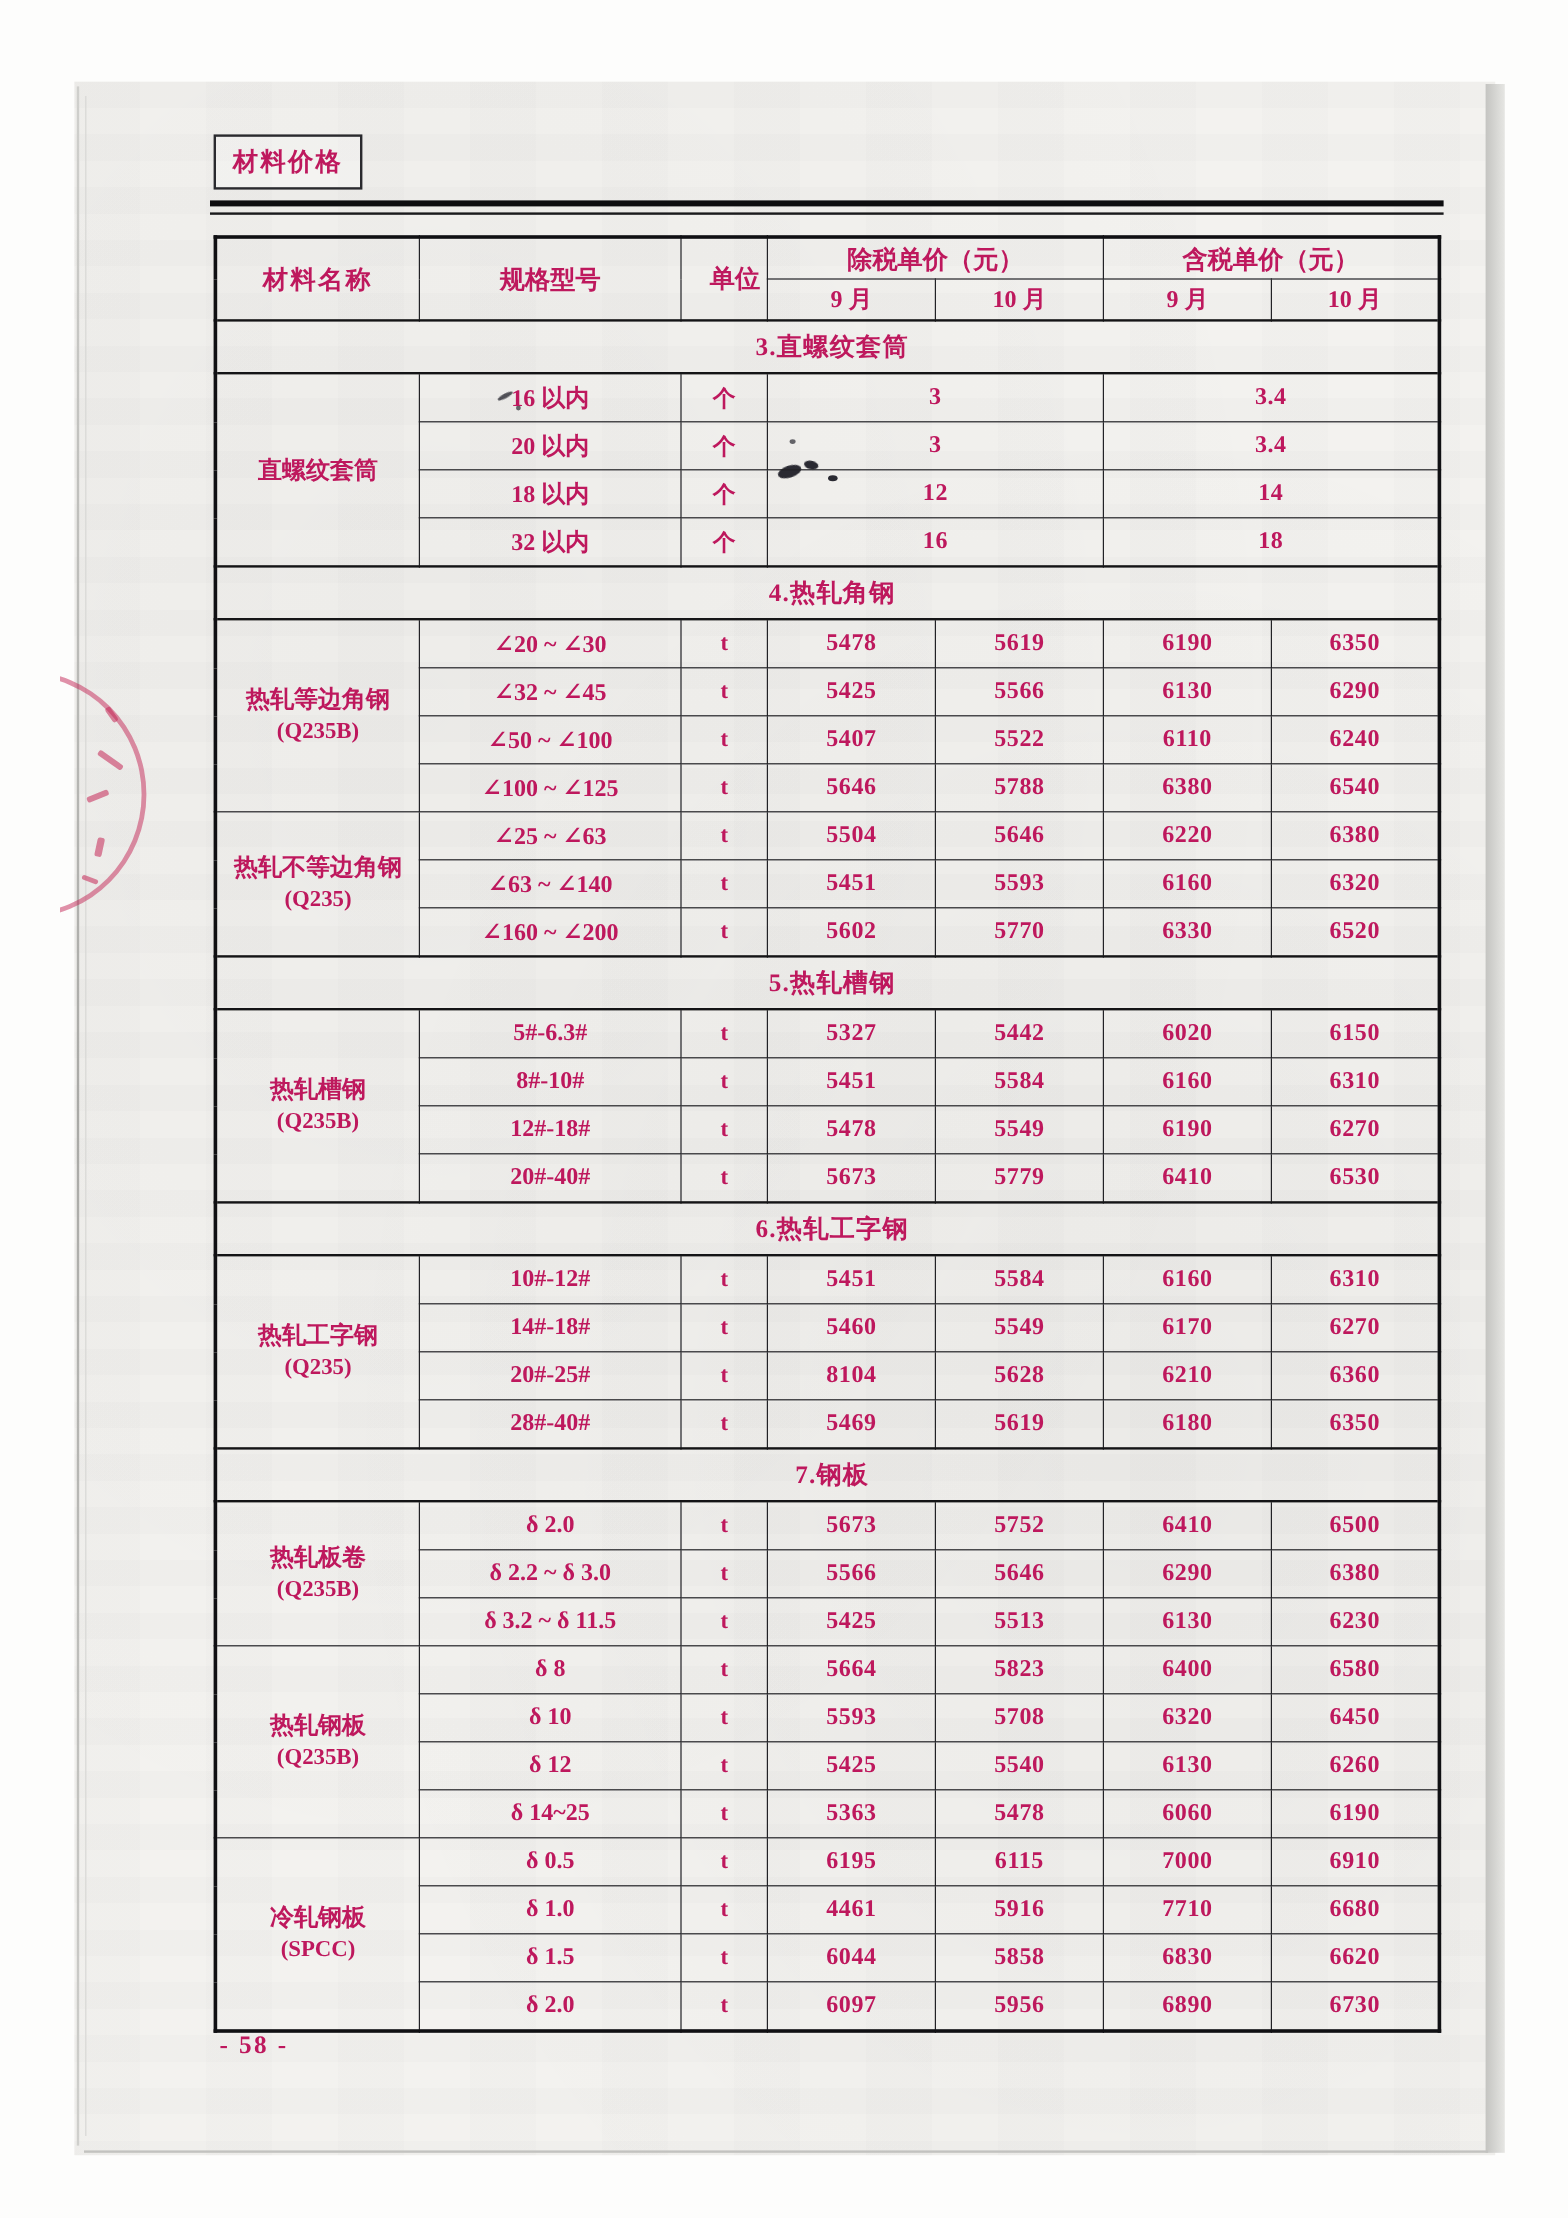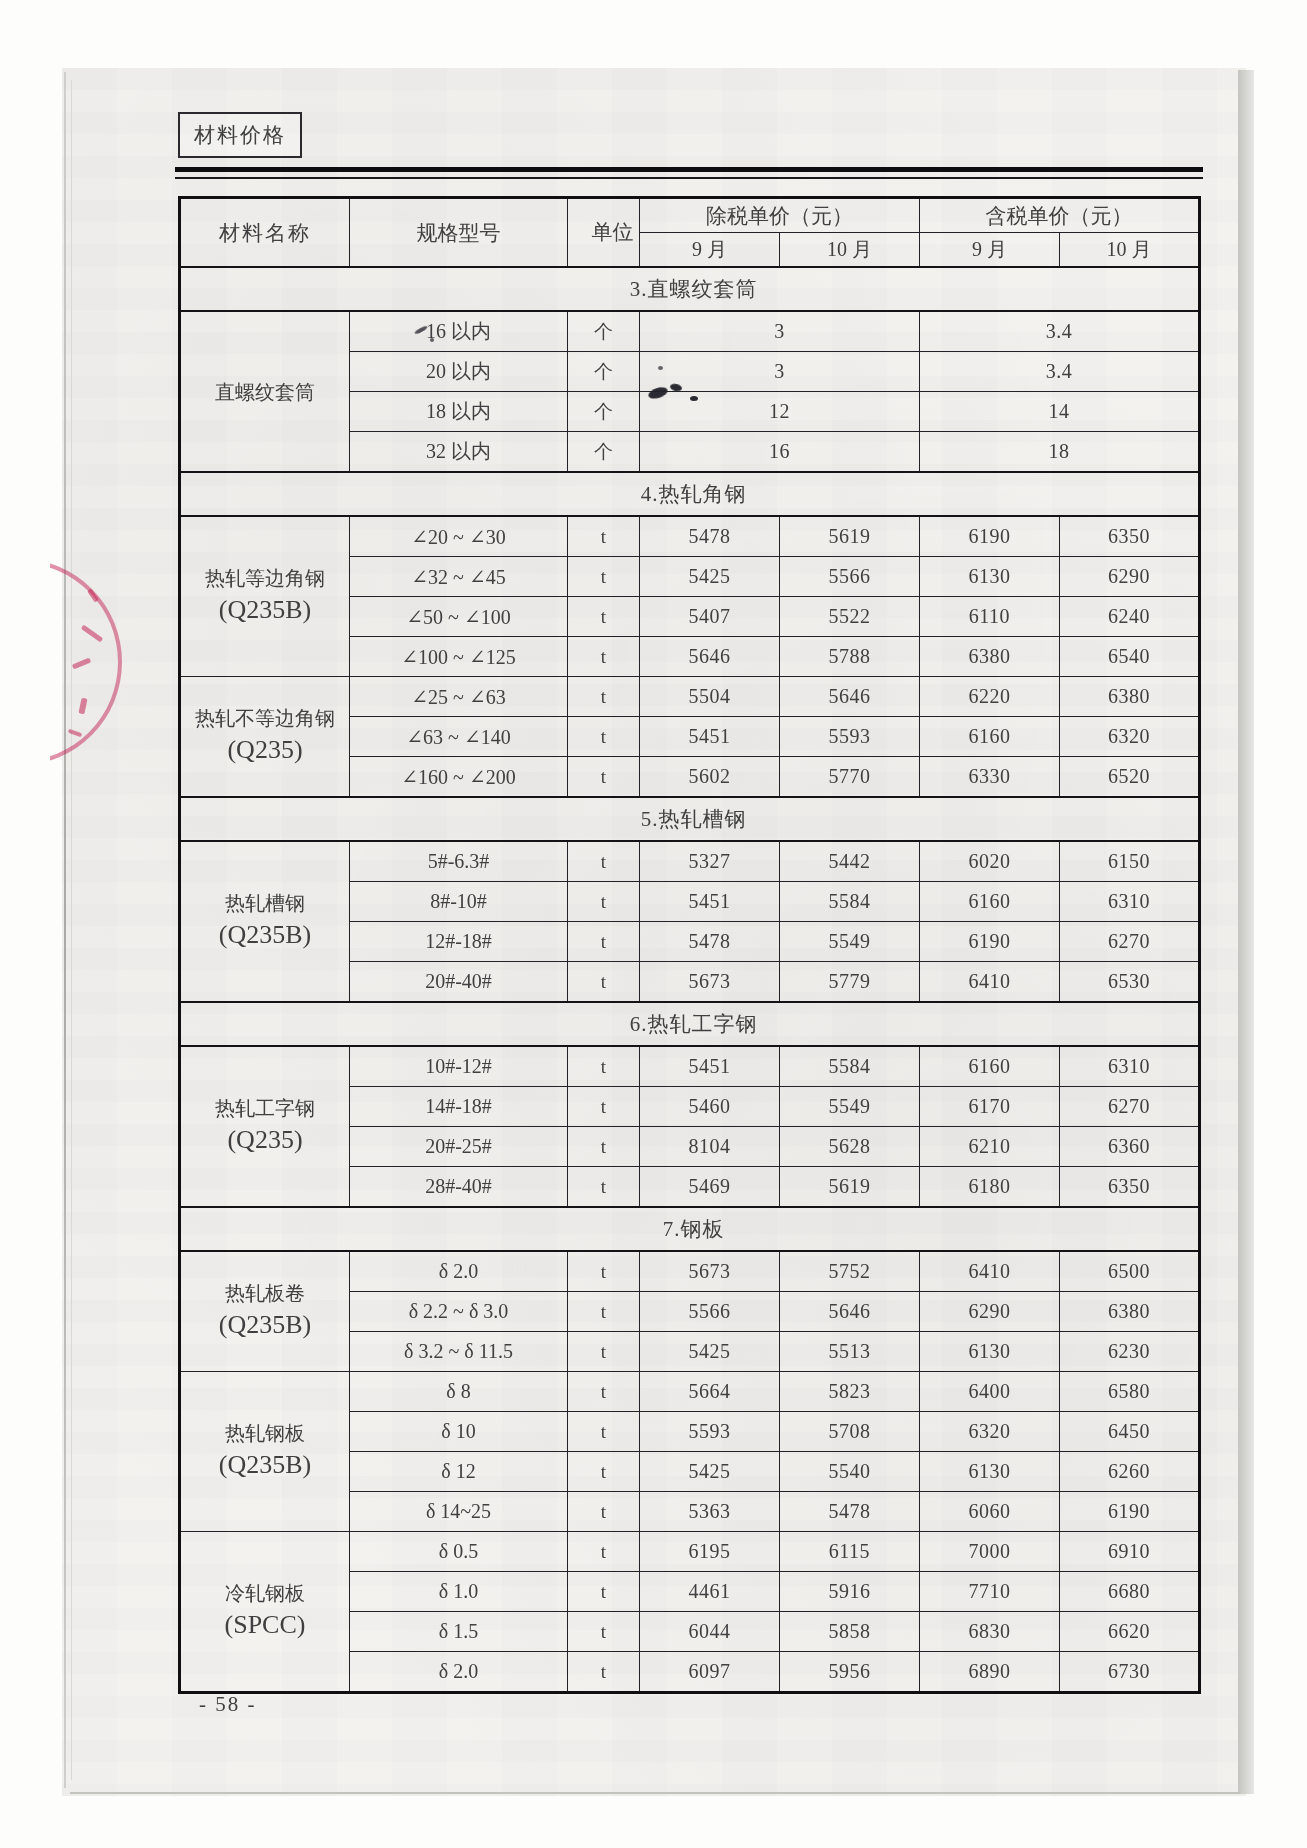--- a/index.html
+++ b/index.html
@@ -1,17 +1,17 @@
 <!DOCTYPE html>
 <html><head>
 <meta charset="utf-8">
 <style>
   html,body{margin:0;padding:0;background:#ffffff;}
   .canvas{position:relative;width:1307px;height:1848px;background:#fdfdfc;overflow:hidden;
-          font-family:"Liberation Serif","DejaVu Serif",serif;color:#404040;}
+          font-family:"Liberation Serif","DejaVu Serif",serif;color:#be185d;font-weight:bold;}
   .paper{position:absolute;left:62px;top:68px;width:1184px;height:1728px;
          background-color:#f3f2ef;
          background-image:
            radial-gradient(ellipse at 25% 30%, rgba(0,0,0,0.025), transparent 60%),
            radial-gradient(ellipse at 75% 65%, rgba(0,0,0,0.03), transparent 55%),
            repeating-linear-gradient(180deg, rgba(90,90,100,0.018) 0 22px, transparent 22px 44px),
            repeating-linear-gradient(90deg, rgba(110,110,120,0.02) 0 55px, transparent 55px 110px);}
   .edge{position:absolute;background:#b9b9b6;}
   .edge-l1{left:64px;top:72px;width:2px;height:1716px;background:linear-gradient(to bottom,#cfcfcc,#a9a9a6,#cfcfcc);}
   .edge-l2{left:71px;top:80px;width:1px;height:1700px;background:#d8d8d5;}
@@ -29,25 +29,25 @@
   table.price td{border:1.6px solid #222226;padding:0 2px;text-align:center;vertical-align:middle;
                  overflow:hidden;white-space:nowrap;}
   tr.h1 td{height:33px;font-size:21px;}
   tr.h2 td{height:33px;font-size:20px;}
   td.name-head{font-size:23px;letter-spacing:2px;}
   .unit-stack{display:inline-block;width:1.15em;line-height:1.45;word-break:break-all;font-size:21px;}
   tr.sec td{height:42px;text-align:center;padding-left:10px;font-size:21px;
             border-top:2.6px solid #141416;border-bottom:2.6px solid #141416;letter-spacing:1px;}
   tr.data td{height:39px;}
   td.name-cell{line-height:1.4;font-size:20px;}
-  td.name-cell .sub{font-size:26px;}
+  td.name-cell .sub{font-size:19px;}
   td.unit{font-size:19px;}
   td.num{font-size:20px;letter-spacing:0.5px;}
 
-  .page-number{position:absolute;left:183px;top:1692px;font-size:21px;letter-spacing:2px;margin-left:16px;}
+  .page-number{position:absolute;left:183px;top:1692px;font-size:21px;letter-spacing:2px;}
 
   
   .stamp-clip{position:absolute;left:50px;top:553px;width:78px;height:218px;overflow:hidden;pointer-events:none;}
   .stamp-ring{position:absolute;left:-132px;top:6px;width:196px;height:198px;border-radius:50%;
               border:4px solid rgba(196,38,86,0.5);}
   .stamp-mark{position:absolute;background:rgba(196,38,86,0.55);border-radius:2px;}
   .sm1{left:30px;top:78px;width:24px;height:5px;transform:rotate(35deg);}
   .sm2{left:22px;top:108px;width:19px;height:5px;transform:rotate(-22deg);}
   .sm3{left:30px;top:145px;width:6px;height:16px;transform:rotate(12deg);}
   .sm4{left:36px;top:40px;width:14px;height:5px;transform:rotate(55deg);}

